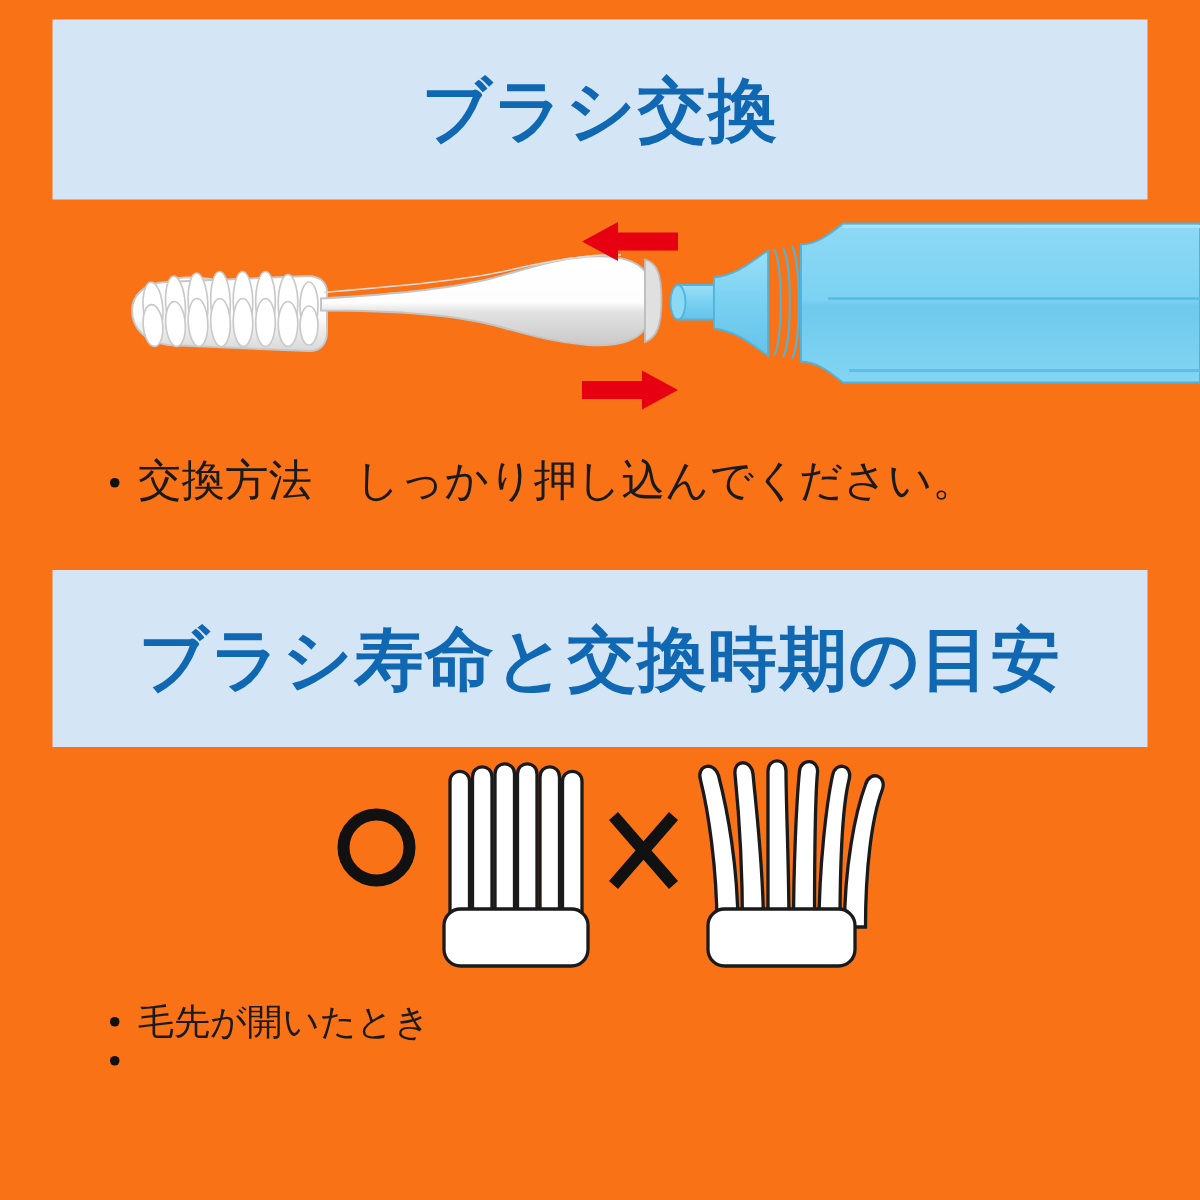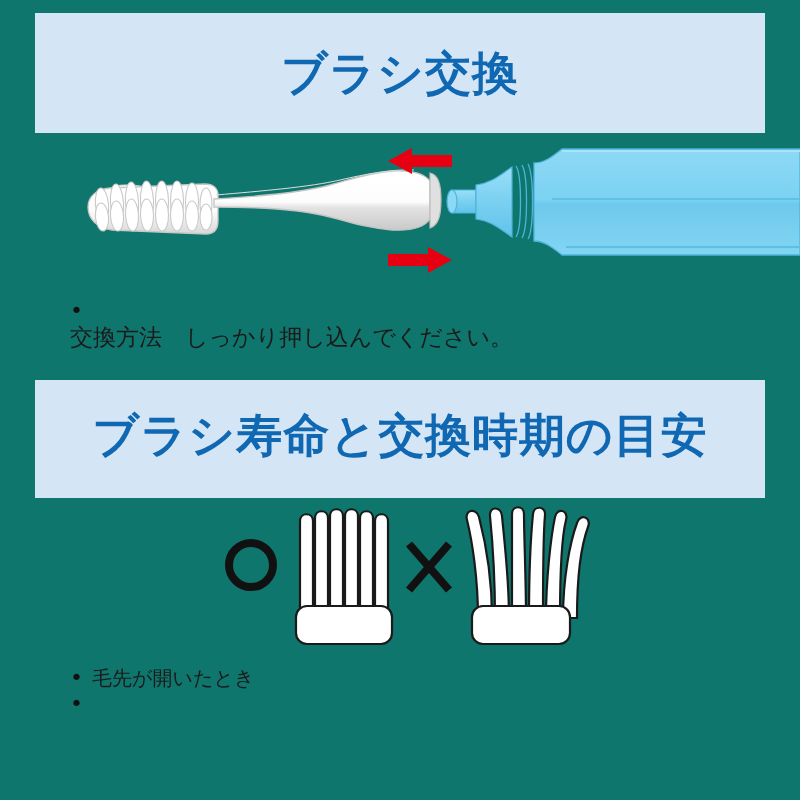--- a/index.html
+++ b/index.html
@@ -11,21 +11,21 @@
     width: 800px;
     height: 800px;
     font-family: "Liberation Sans", "DejaVu Sans", sans-serif;
     overflow: hidden;
     position: relative;
   }
   .page {
     position: relative;
     width: 800px;
     height: 800px;
-    background: #0f766e;
+    background: #f97316;
   }
 
   
   .band {
     position: absolute;
     left: 35px;
     width: 730px;
     background: #d4e6f5;
     display: flex;
     align-items: center;
@@ -35,21 +35,21 @@
   #band-2 { top: 380px; height: 118px; }
 
   .band-title {
     color: #1068b3;
     font-weight: bold;
     letter-spacing: 0.02em;
     line-height: 1;
     font-family: "DejaVu Sans", "Liberation Sans", sans-serif;
   }
   #band-1 .band-title { font-size: 46px; }
-  #band-2 .band-title { font-size: 46px; font-family: Liberation Mono, monospace; }
+  #band-2 .band-title { font-size: 46px; }
 
   
   .illus {
     position: absolute;
     left: 0;
     width: 800px;
   }
   #illus-replace { top: 133px; height: 165px; }
   #illus-compare { top: 498px; height: 160px; }
 
@@ -60,25 +60,25 @@
     width: 700px;
     color: #1a1a1a;
     font-family: "DejaVu Sans", "Liberation Sans", sans-serif;
   }
   #bullets-replace { top: 300px; }
   #bullets-life    { top: 665px; }
 
   .bullet-row {
     display: flex;
     align-items: baseline;
-    font-size: 20px;
+    font-size: 24px;
     line-height: 1.38;
     white-space: pre;
   }
-  #bullets-replace .bullet-row { font-size: 23px; flex-direction: column; }
+  #bullets-replace .bullet-row { font-size: 29px; }
   .bullet-dot {
     display: inline-block;
     width: 22px;
     flex: 0 0 22px;
     font-size: 22px;
     line-height: 1;
     color: #111;
   }
   .bullet-dot::before { content: "\2022"; }
   .bullet-text { display: inline-block; }

